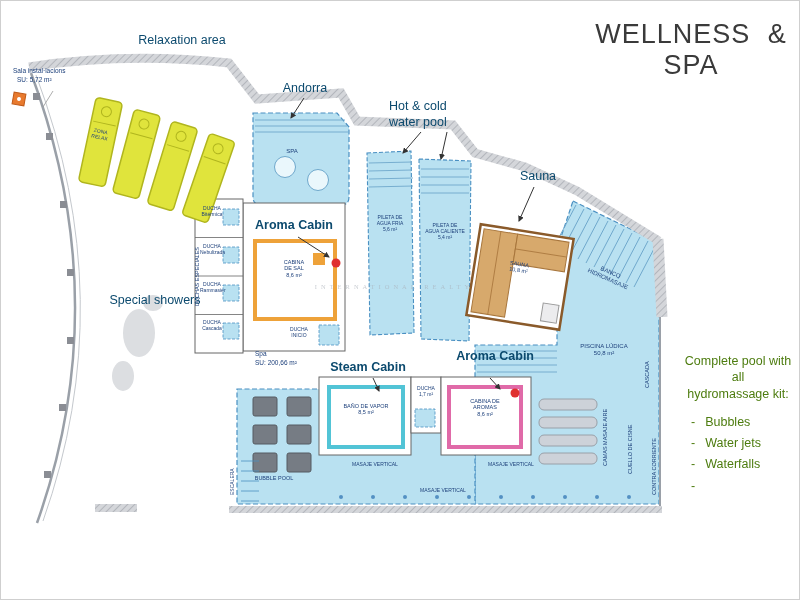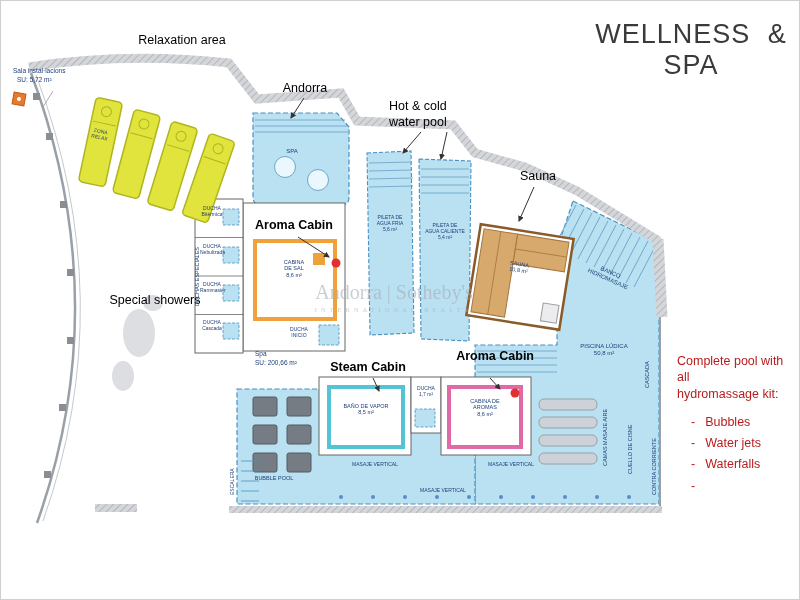--- a/index.html
+++ b/index.html
@@ -1,26 +1,26 @@
 <!DOCTYPE html>
 <html><head>
 <meta charset="utf-8">
 <style>
   html,body{margin:0;padding:0;background:#fff;}
   .stage{position:relative;width:800px;height:600px;background:#ffffff;border:1px solid #cfcfcf;
          font-family:"Liberation Sans",sans-serif;overflow:hidden;box-sizing:border-box;}
   .plan{position:absolute;left:0;top:0;}
   .lbl{position:absolute;white-space:pre-line;font-family:"Liberation Sans",sans-serif;}
-  .big{font-size:12.5px;color:#000000;line-height:1.25;}
+  .big{font-size:12.5px;color:#0c4a6e;line-height:1.25;}
   .bold{font-weight:700;}
   .title{font-size:27px;color:#3a3a3a;letter-spacing:1px;word-spacing:9px;}
   .t{position:absolute;font-size:6px;line-height:1.18;color:#1c3f7a;text-align:center;white-space:pre-line;}
   .vert{writing-mode:vertical-rl;transform:rotate(180deg);line-height:1;text-align:center;}
   .sala{position:absolute;font-size:6.5px;color:#1c3f7a;line-height:1.35;}
-  .kit{position:absolute;width:122px;font-size:12.5px;color:#b91c1c;line-height:1.3;}
+  .kit{position:absolute;width:122px;font-size:12.5px;color:#4d7c0f;line-height:1.3;text-align:center;}
   .kit-heading{white-space:pre-line;margin-bottom:4px;}
   .kit-item{display:flex;gap:10px;padding-left:14px;margin-top:5px;}
   .wm{position:absolute;text-align:center;font-family:"Liberation Serif",serif;color:#a7adb6;opacity:.6;}
   .wm-brand{font-size:20px;}
   .wm-sub{font-size:6.5px;letter-spacing:4px;margin-top:2px;}
 </style>
 </head>
 <body>
 
 <div class="stage">
@@ -262,21 +262,20 @@
     <div class="kit-item">
       <span>-</span>
         <span>Waterfalls</span>
       </div>
     <div class="kit-item">
       <span>-</span>
       </div>
   </div>
 
   <div class="wm" style="left:268px;top:280px;width:250px">
-    <div class="wm-brand">Andorra | Sotheby's</div>
     <div class="wm-sub">INTERNATIONAL REALTY</div>
   </div>
 
   <div class="t" style="left:84px;top:128px;width:30px;font-size:5px;transform:rotate(12deg)">ZONA
 RELAX</div>
   <div class="t" style="left:276px;top:147px;width:30px">SPA</div>
   <div class="t vert" style="left:194px;top:228px;height:96px;font-size:5.5px">DUCHAS ESPECIALES</div>
   <div class="t" style="left:199px;top:205px;width:24px;font-size:5px">DUCHA
 Bitérmica</div>
   <div class="t" style="left:199px;top:243px;width:24px;font-size:5px">DUCHA

